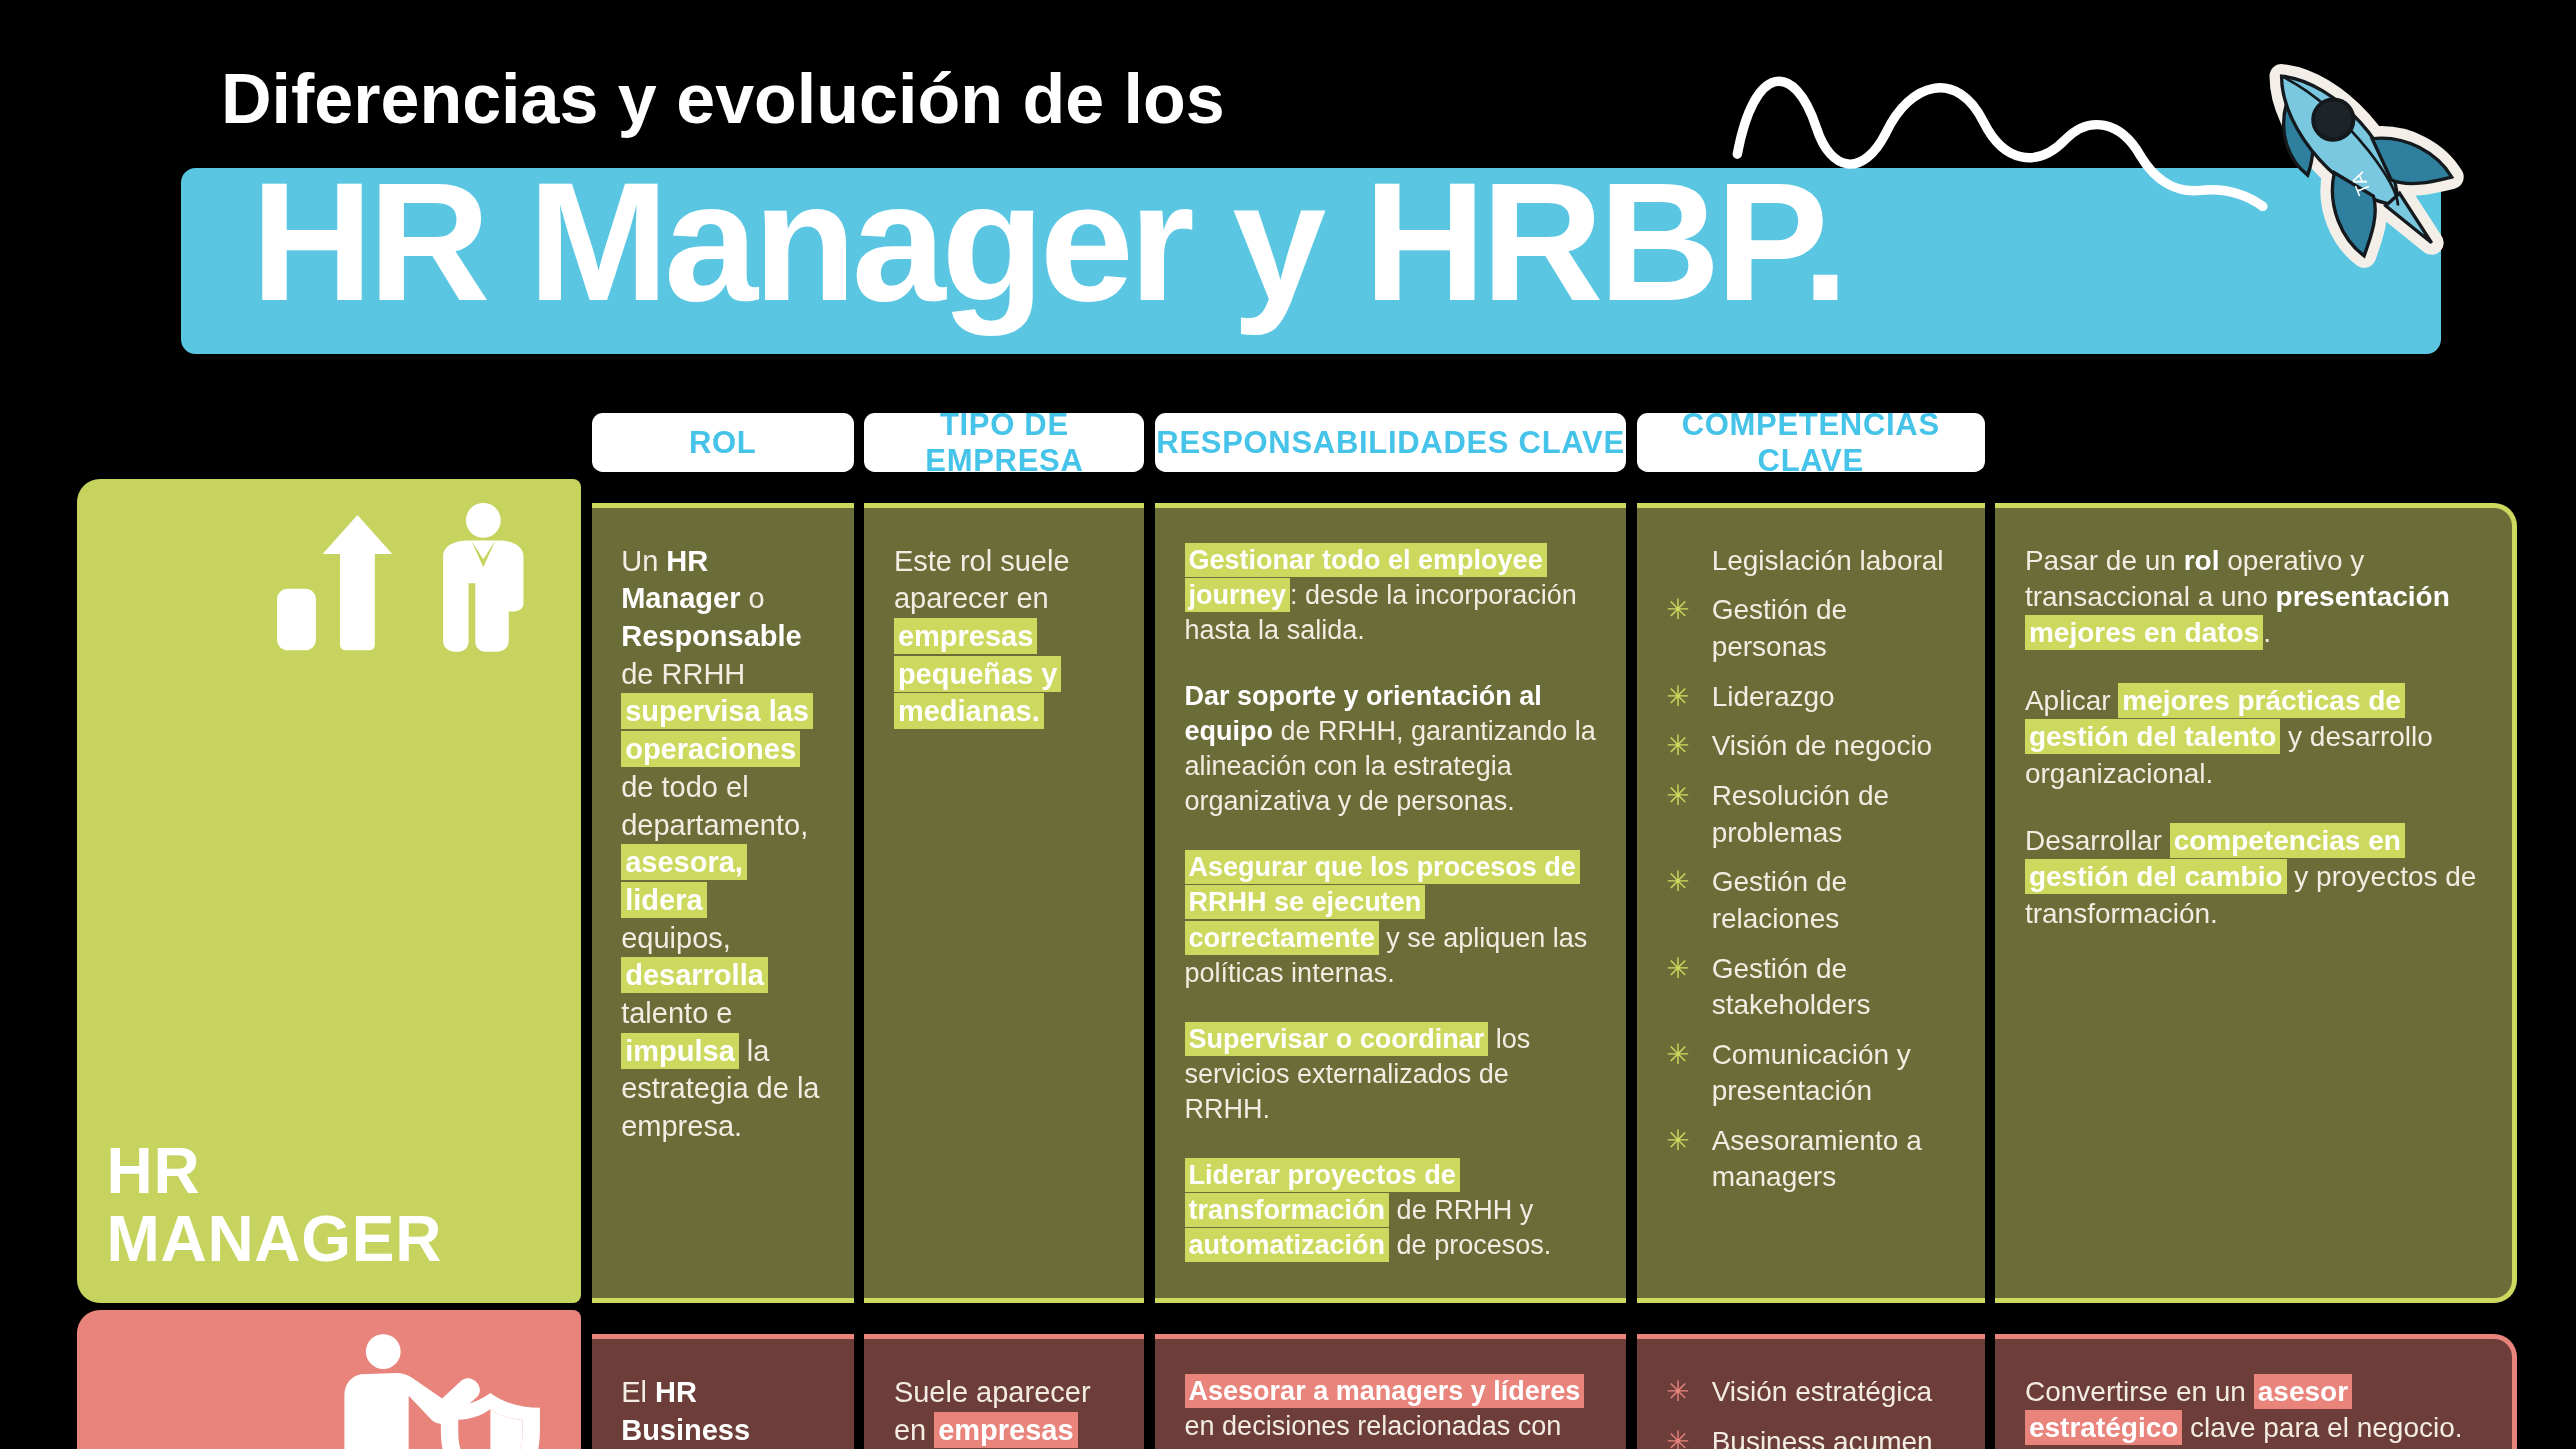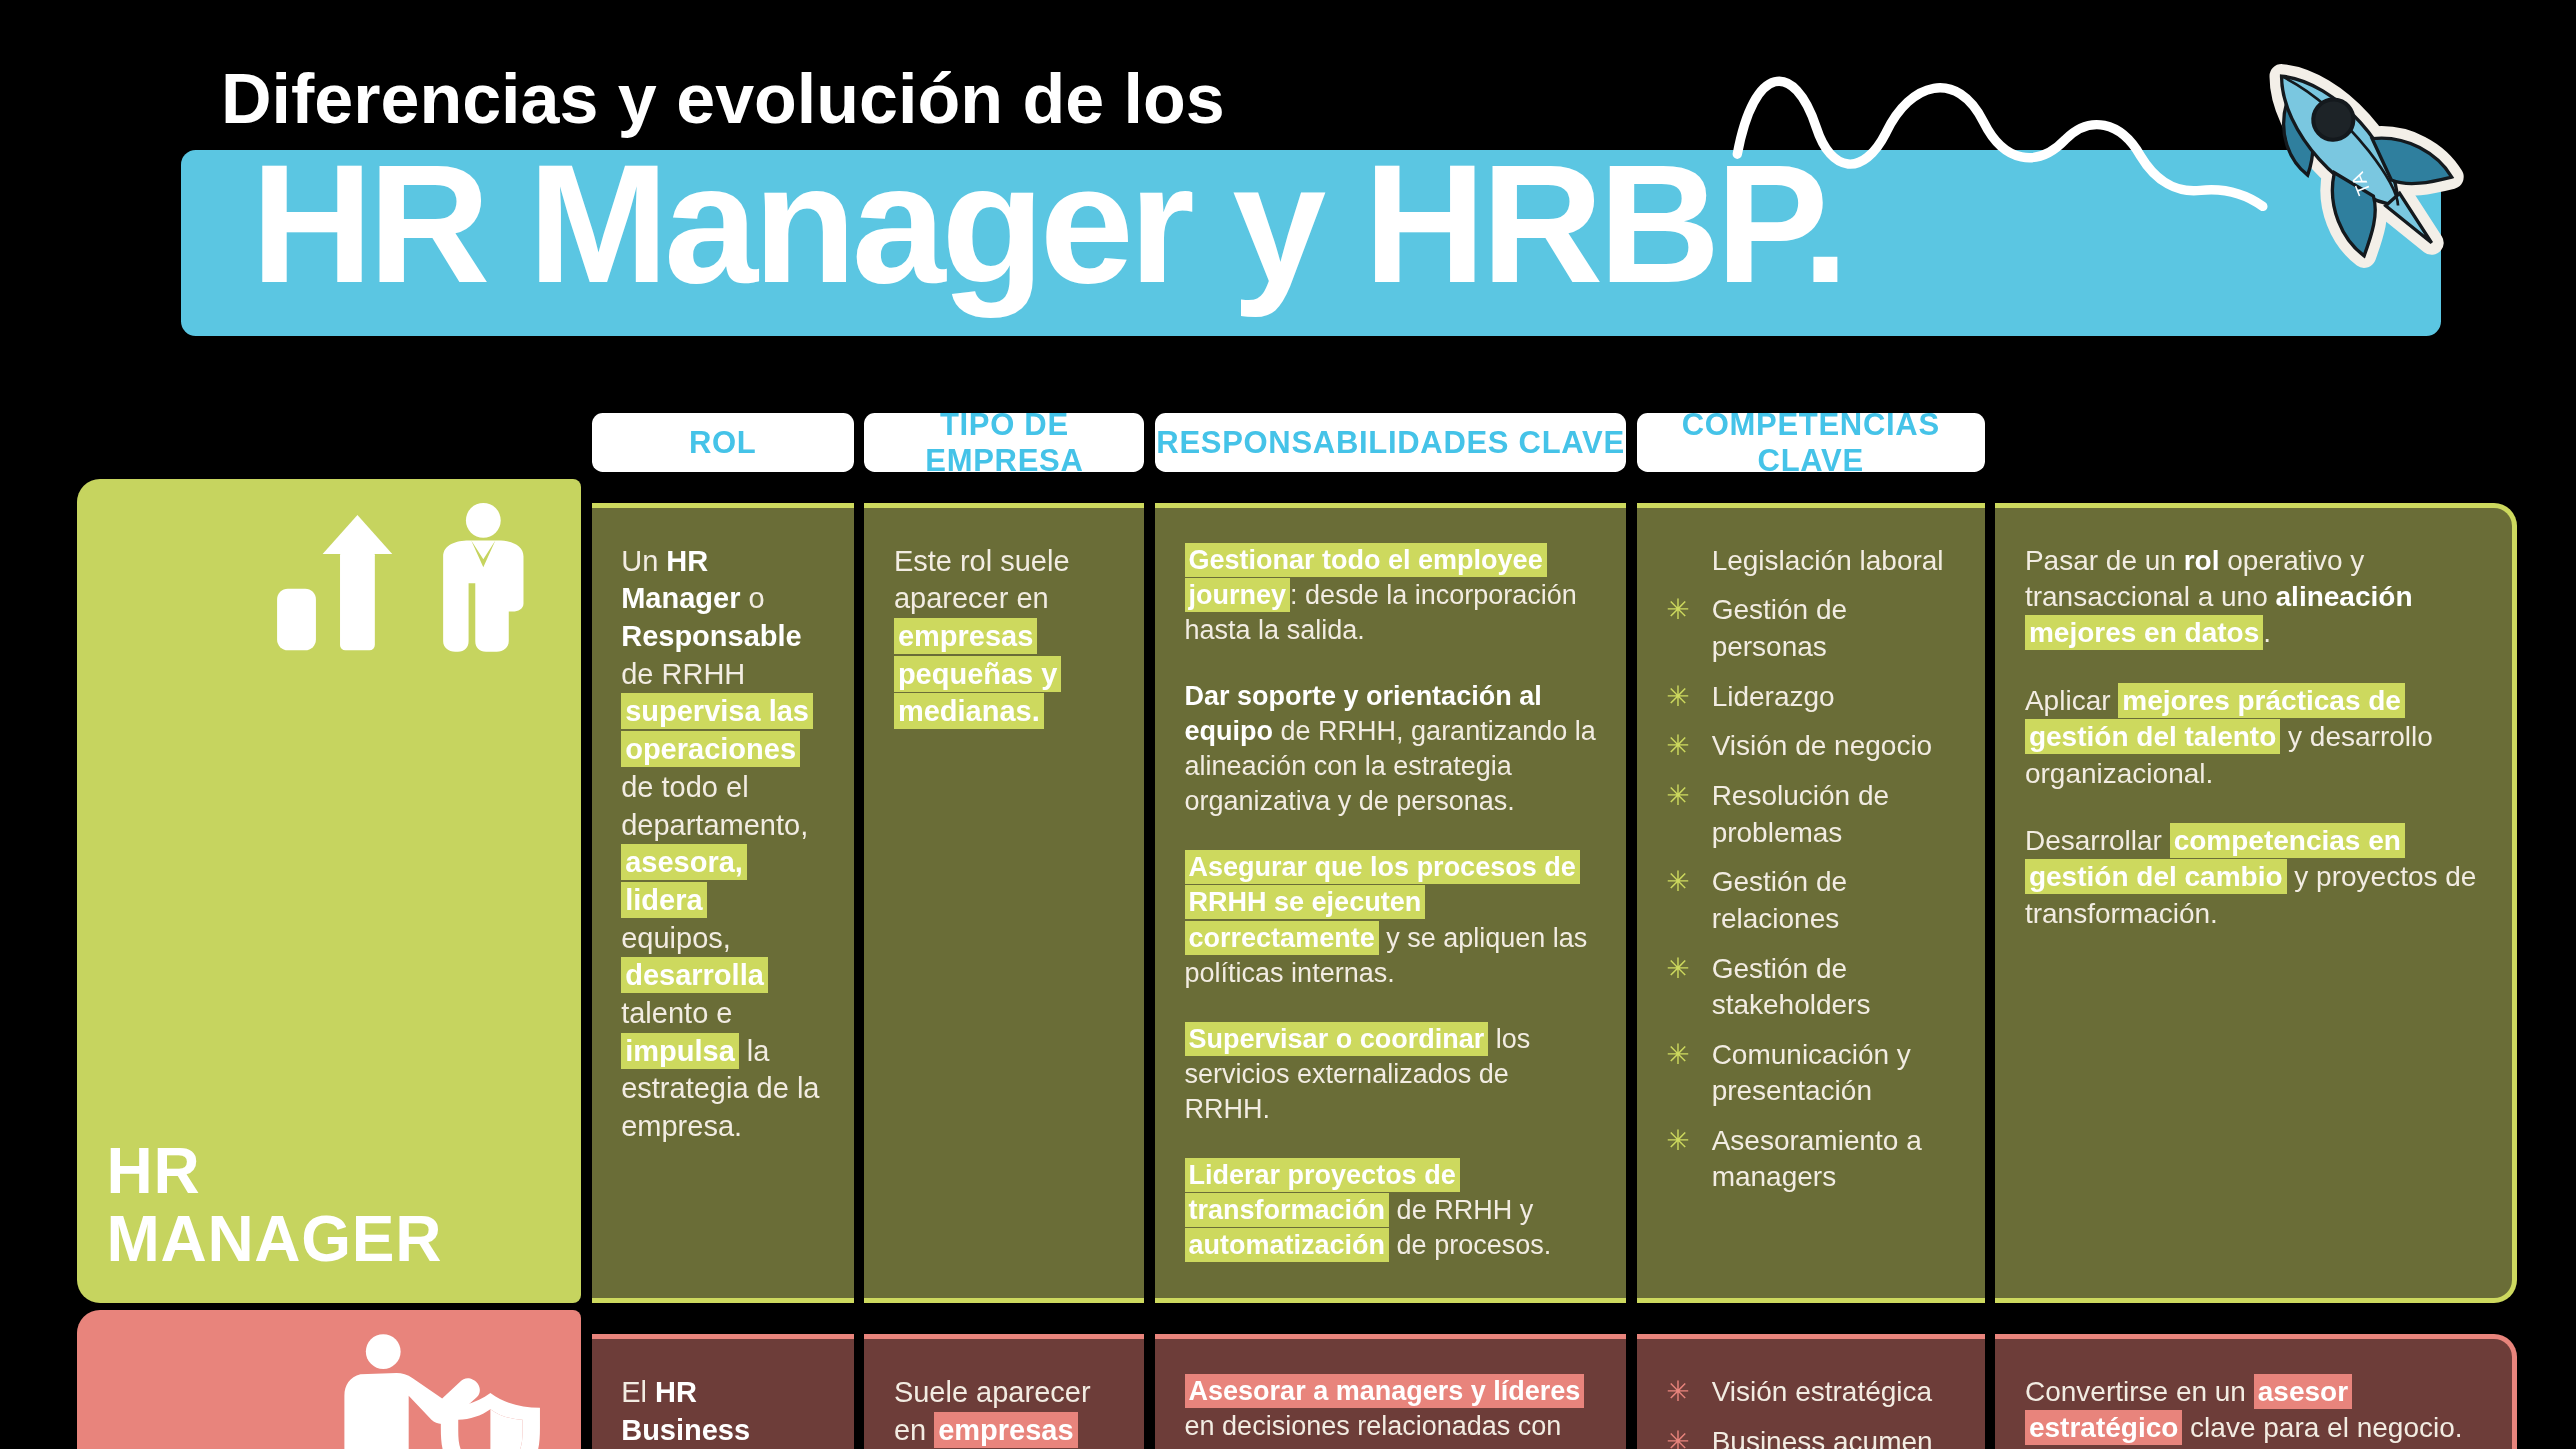--- a/index.html
+++ b/index.html
@@ -18,21 +18,21 @@
   html,body{background:var(--bg);}
   body{
     width:2576px;height:1449px;position:relative;overflow:hidden;
     font-family:"Liberation Sans","DejaVu Sans",sans-serif;
   }
   .page-title{
     position:absolute;left:221px;top:59px;
     font-size:70px;font-weight:bold;color:#ffffff;letter-spacing:0;
   }
   .banner{
-    position:absolute;left:181px;top:150px;width:2260px;height:186px;
+    position:absolute;left:181px;top:168px;width:2260px;height:186px;
     background:var(--banner);border-radius:14.8px;
   }
   .banner-text{
     position:absolute;left:70px;top:-19px;
     font-size:169px;font-weight:bold;color:#ffffff;
     letter-spacing:-4.7px;white-space:nowrap;line-height:1.1;
   }
   .rocket-wrap{position:absolute;left:1703px;top:27px;width:805px;height:241px;z-index:5;}
 
   .table{position:absolute;left:77px;top:413px;width:2441px;}
@@ -190,21 +190,21 @@
         <div class="item">
           <span class="bullet">✳</span>
           <span class="itext">Comunicación y presentación</span>
         </div>
         <div class="item">
           <span class="bullet">✳</span>
           <span class="itext">Asesoramiento a managers</span>
         </div>
       </div>
     <div class="cell fs-evo last">
-        <p class="para"><span>Pasar de un </span><span class="b">rol</span><span> operativo y transaccional a uno </span><span class="b">alineación</span><span> </span><span class="hl">mejores en datos</span><span>.</span></p>
+        <p class="para"><span>Pasar de un </span><span class="b">rol</span><span> operativo y transaccional a uno </span><span class="b">presentación</span><span> </span><span class="hl">mejores en datos</span><span>.</span></p>
         <p class="para"><span>Aplicar </span><span class="hl">mejores prácticas de gestión del talento</span><span> y desarrollo organizacional.</span></p>
         <p class="para"><span>Desarrollar </span><span class="hl">competencias en gestión del cambio</span><span> y proyectos de transformación.</span></p>
       </div>
   </div>
 
   <div class="grid rowband row2">
     <div class="rowcard">
       <span class="icon">
         <svg width="221" height="161" viewBox="0 0 330 240" fill="#ffffff">
           <circle cx="78" cy="26" r="26"></circle>

